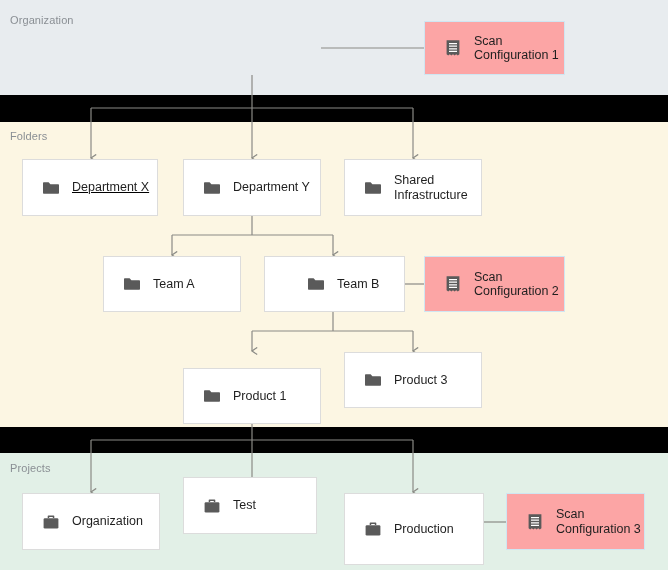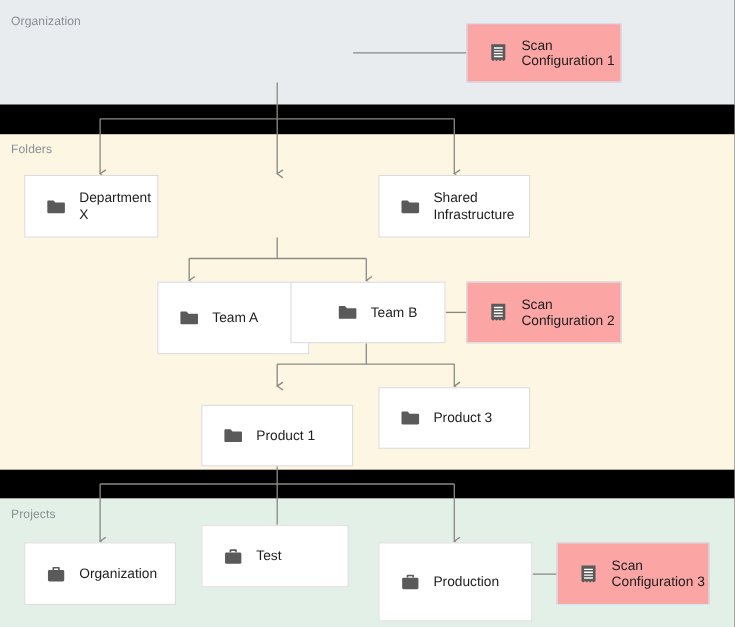--- a/index.html
+++ b/index.html
@@ -129,37 +129,43 @@
     <svg class="ico" viewBox="0 0 20 20">
       <path d="M3.6,2.2 L16.4,2.2 L16.4,16.2 L14.8,17.6 L13.2,16.2 L11.6,17.6 L10,16.2 L8.4,17.6 L6.8,16.2 L5.2,17.6 L3.6,16.2 Z" fill="#5a5a5a"></path>
       <g stroke="#ffffff" stroke-width="1.25">
         <path d="M6,5.6 L14,5.6 M6,8.2 L14,8.2 M6,10.8 L14,10.8 M6,13.4 L14,13.4"></path>
       </g>
     </svg>
     <div class="lbl">Scan
 Configuration 1</div>
   </div>
 
-  <div class="node" style="left:22px; top:159px; width:122px; height:57px;">
+  <div class="node" style="left:22px; top:159px; width:136px; height:57px;text-decoration:underline;">
     <svg class="ico" viewBox="0 0 20 20">
       <path d="M2,5.2 C2,4.6 2.4,4.2 3,4.2 L7.6,4.2 L9.4,6.2 L17,6.2 C17.6,6.2 18,6.6 18,7.2 L18,14.8 C18,15.4 17.6,15.8 17,15.8 L3,15.8 C2.4,15.8 2,15.4 2,14.8 Z" fill="#5a5a5a"></path>
     </svg>
     <div class="lbl">Department X</div>
   </div>
 
+  <div class="node" style="left:183px; top:159px; width:138px; height:57px;">
+    <svg class="ico" viewBox="0 0 20 20">
+      <path d="M2,5.2 C2,4.6 2.4,4.2 3,4.2 L7.6,4.2 L9.4,6.2 L17,6.2 C17.6,6.2 18,6.6 18,7.2 L18,14.8 C18,15.4 17.6,15.8 17,15.8 L3,15.8 C2.4,15.8 2,15.4 2,14.8 Z" fill="#5a5a5a"></path>
+    </svg>
+    <div class="lbl">Department Y</div>
+  </div>
 
   <div class="node" style="left:344px; top:159px; width:138px; height:57px;">
     <svg class="ico" viewBox="0 0 20 20">
       <path d="M2,5.2 C2,4.6 2.4,4.2 3,4.2 L7.6,4.2 L9.4,6.2 L17,6.2 C17.6,6.2 18,6.6 18,7.2 L18,14.8 C18,15.4 17.6,15.8 17,15.8 L3,15.8 C2.4,15.8 2,15.4 2,14.8 Z" fill="#5a5a5a"></path>
     </svg>
     <div class="lbl">Shared
 Infrastructure</div>
   </div>
 
-  <div class="node" style="left:103px; top:256px; width:138px; height:66px;margin-left:40px;">
+  <div class="node" style="left:103px; top:256px; width:138px; height:56px;">
     <svg class="ico" viewBox="0 0 20 20">
       <path d="M2,5.2 C2,4.6 2.4,4.2 3,4.2 L7.6,4.2 L9.4,6.2 L17,6.2 C17.6,6.2 18,6.6 18,7.2 L18,14.8 C18,15.4 17.6,15.8 17,15.8 L3,15.8 C2.4,15.8 2,15.4 2,14.8 Z" fill="#5a5a5a"></path>
     </svg>
     <div class="lbl">Team A</div>
   </div>
 
   <div class="node" style="left:264px; top:256px; width:141px; height:56px;padding-left:41px;">
     <svg class="ico" viewBox="0 0 20 20">
       <path d="M2,5.2 C2,4.6 2.4,4.2 3,4.2 L7.6,4.2 L9.4,6.2 L17,6.2 C17.6,6.2 18,6.6 18,7.2 L18,14.8 C18,15.4 17.6,15.8 17,15.8 L3,15.8 C2.4,15.8 2,15.4 2,14.8 Z" fill="#5a5a5a"></path>
     </svg>

